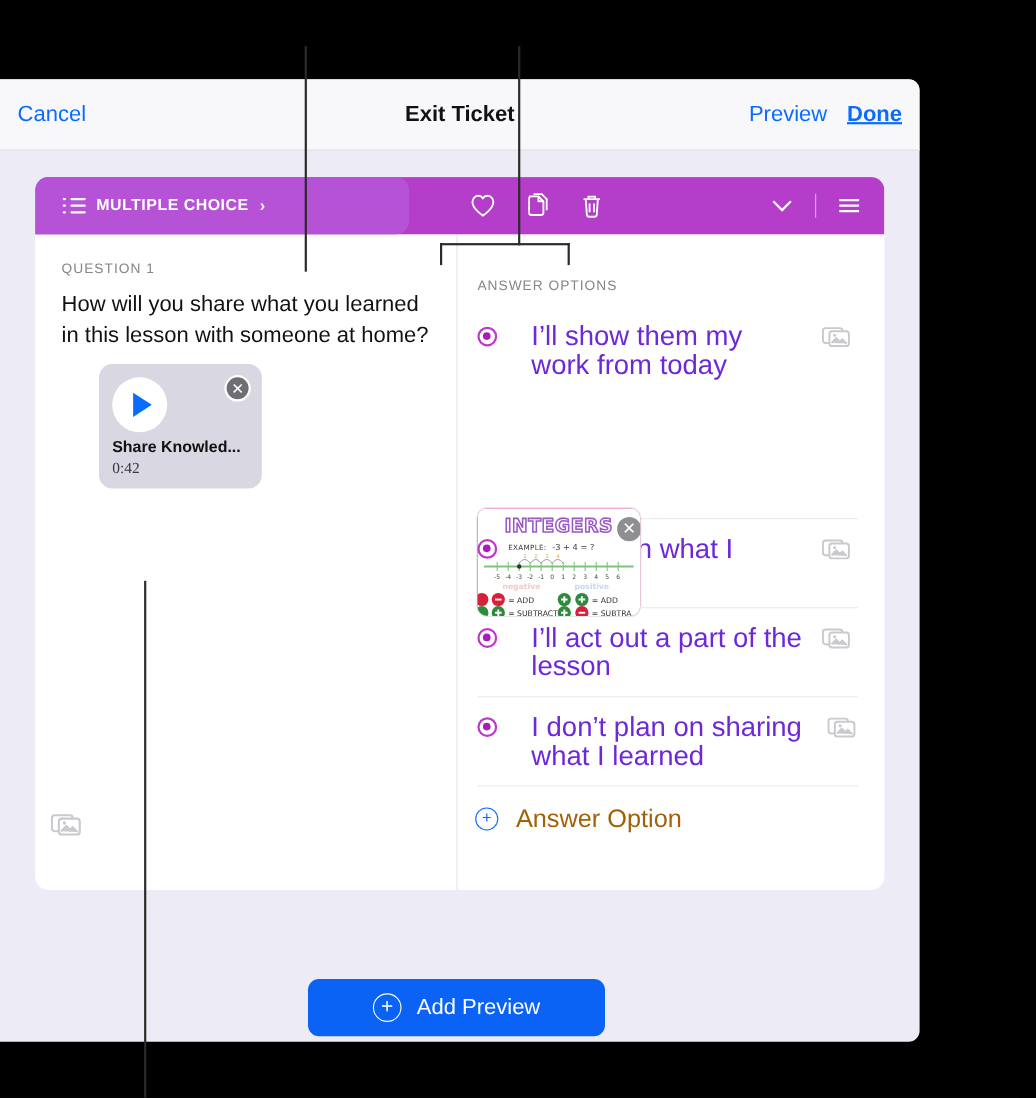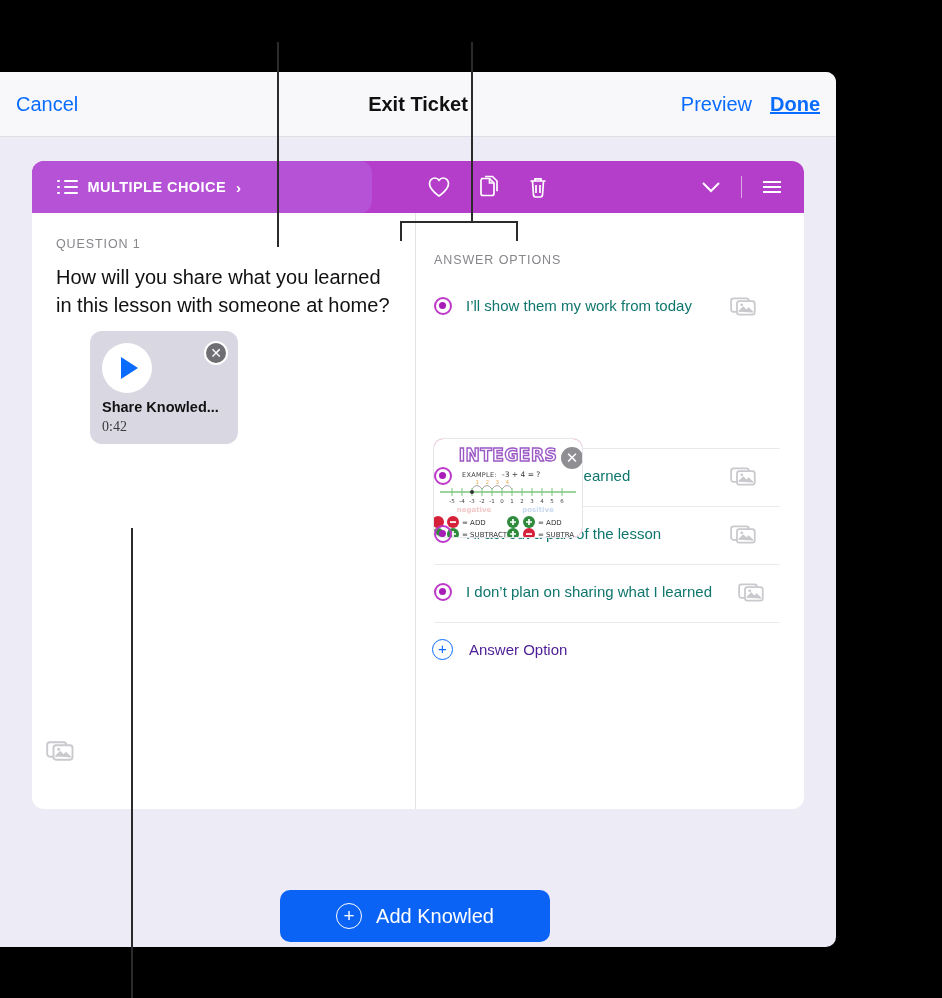--- a/index.html
+++ b/index.html
@@ -100,37 +100,37 @@
   #left-photo-icon { position:absolute; left:14px; bottom:42px; }
 
   
   .opt-row { display:flex; align-items:flex-start; gap:14px;
              padding:14px 0 14px 10px; }
   .opt-sep { height:1px; background:#EAEAEE; margin-left:10px; }
   .radio { flex:0 0 auto; width:18px; height:18px; border-radius:50%;
            border:2.4px solid #BE39C9; margin-top:4px; position:relative; }
   .radio::after { content:""; position:absolute; left:3.2px; top:3.2px;
                   width:7px; height:7px; border-radius:50%; background:#A81DB8; }
-  .opt-text { flex:1; font-size:15px; line-height:26px; color:#0f766e; max-width:250px; }
+  .opt-text { flex:1; font-size:25px; line-height:26px; color:#6d28d9; max-width:250px;margin-left:17px; }
   .opt-photo { flex:0 0 auto; margin-top:2px; }
 
   
   #media-thumb { position:absolute; left:10px; top:103px; width:148px; height:98px;
                  background:#ec4899; border-radius:9px; box-shadow:0 0 0 1px #E6E6EA;
                  overflow:hidden; }
   #media-remove { position:absolute; right:-3px; top:6px; width:26px; height:26px;
                   border-radius:50%; background:#8E8E93; border:2.5px solid #fff;
                   color:#fff; font-size:15px; line-height:21px; text-align:center;
                   cursor:pointer; z-index:4; }
 
   
   #add-option-row { display:flex; align-items:center; gap:16px; padding:16px 0 0 8px; }
   .plus-circle { width:21px; height:21px; border-radius:50%; border:1.6px solid #0A6CFF;
                  color:#0A6CFF; font-size:15px; line-height:18px; text-align:center; }
-  #add-option-label { font-size:15px; color:#4c1d95; }
+  #add-option-label { font-size:23px; color:#a16207; }
 
   
   #add-question-button {
     position:absolute; left:280px; top:818px; width:270px; height:52px;
     background:#0A63F5; border-radius:10px; display:flex; align-items:center;
     justify-content:center; gap:14px; cursor:pointer;
   }
   #add-question-label { color:#fff; font-size:20px; }
   .plus-circle-white { width:26px; height:26px; border-radius:50%;
                        border:1.8px solid #fff; color:#fff; font-size:19px;
@@ -389,17 +389,17 @@
           <div id="add-option-row">
             <span class="plus-circle">+</span>
             <span id="add-option-label">Answer Option</span>
           </div>
         </div>
       </div>
     </div>
 
     <div id="add-question-button">
       <span class="plus-circle-white">+</span>
-      <span id="add-question-label">Add Knowled</span>
+      <span id="add-question-label">Add Preview</span>
     </div>
 
   </div>
 </div>
 
 </body></html>

